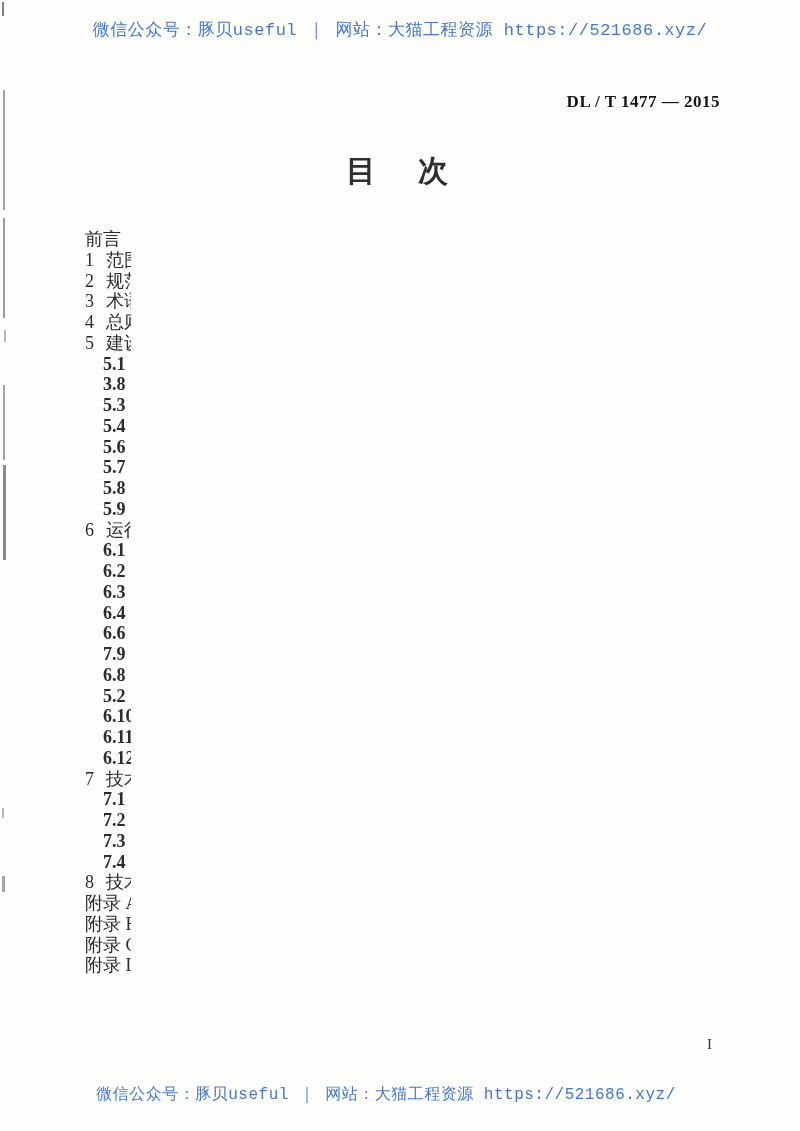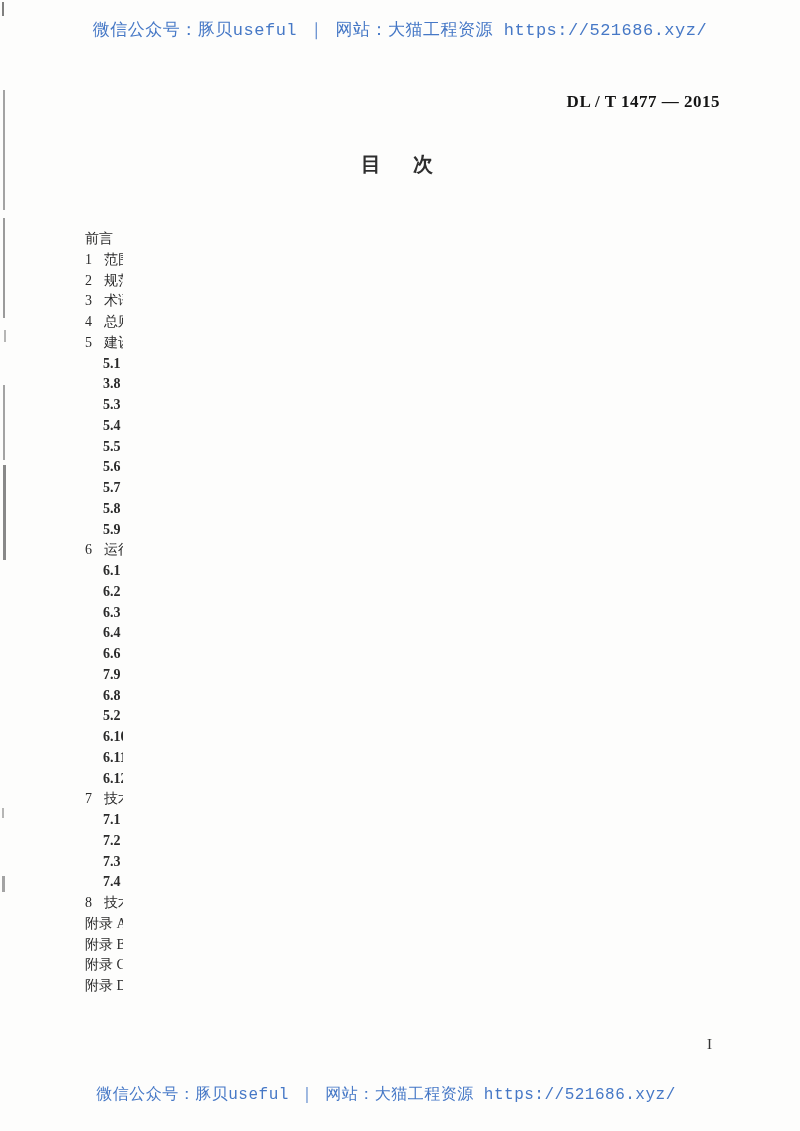--- a/index.html
+++ b/index.html
@@ -40,40 +40,40 @@
     font-family: Liberation Serif, serif;
   }
 
   
   .toc-title {
     position: absolute;
     top: 151px;
     left: 0;
     width: 100%;
     text-align: center;
-    font-size: 20px;
+    font-size: 30px;
     font-weight: 700;
     color: #2e2e2e;
     letter-spacing: 6px;
     font-family: "Liberation Sans", "DejaVu Sans", sans-serif;
   }
 
   
   .toc {
     position: absolute;
     top: 229px;
     left: 85px;
     right: 82px;
   }
   .toc-row {
     display: flex;
     align-items: baseline;
     line-height: 20.75px;
     height: 20.75px;
-    font-size: 14px;
+    font-size: 18px;
     white-space: nowrap;
   }
   .toc-row.sub { padding-left: 18px; font-weight: bold; }
   .toc-row .num { margin-right: 12px; flex: 0 0 auto; }
   .toc-row .label { flex: 0 0 auto; }
   .toc-row .leader {
     flex: 1 1 auto;
     align-self: center;
     height: 12px;
     margin: 0 3px 0 7px;
@@ -195,26 +195,20 @@
       <span class="page">3</span>
     </div>
 
     <div class="toc-row sub">
       <span class="num">5.4</span>
       <span class="label">设计阶段</span>
       <span class="leader"></span>
       <span class="page">3</span>
     </div>
 
-    <div class="toc-row sub">
-      <span class="num">5.5</span>
-      <span class="label">设备选型阶段</span>
-      <span class="leader"></span>
-      <span class="page">3</span>
-    </div>
 
     <div class="toc-row sub">
       <span class="num">5.6</span>
       <span class="label">设备监造安装阶段</span>
       <span class="leader"></span>
       <span class="page">3</span>
     </div>
 
     <div class="toc-row sub">
       <span class="num">5.7</span>

